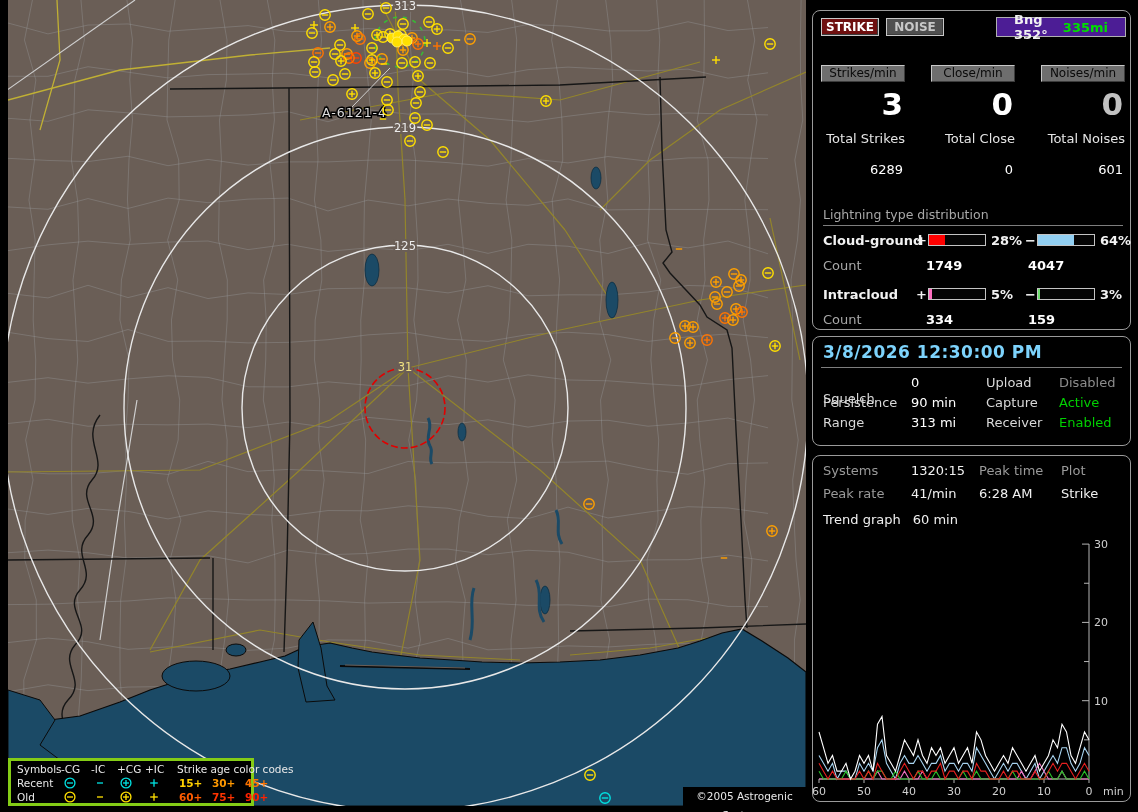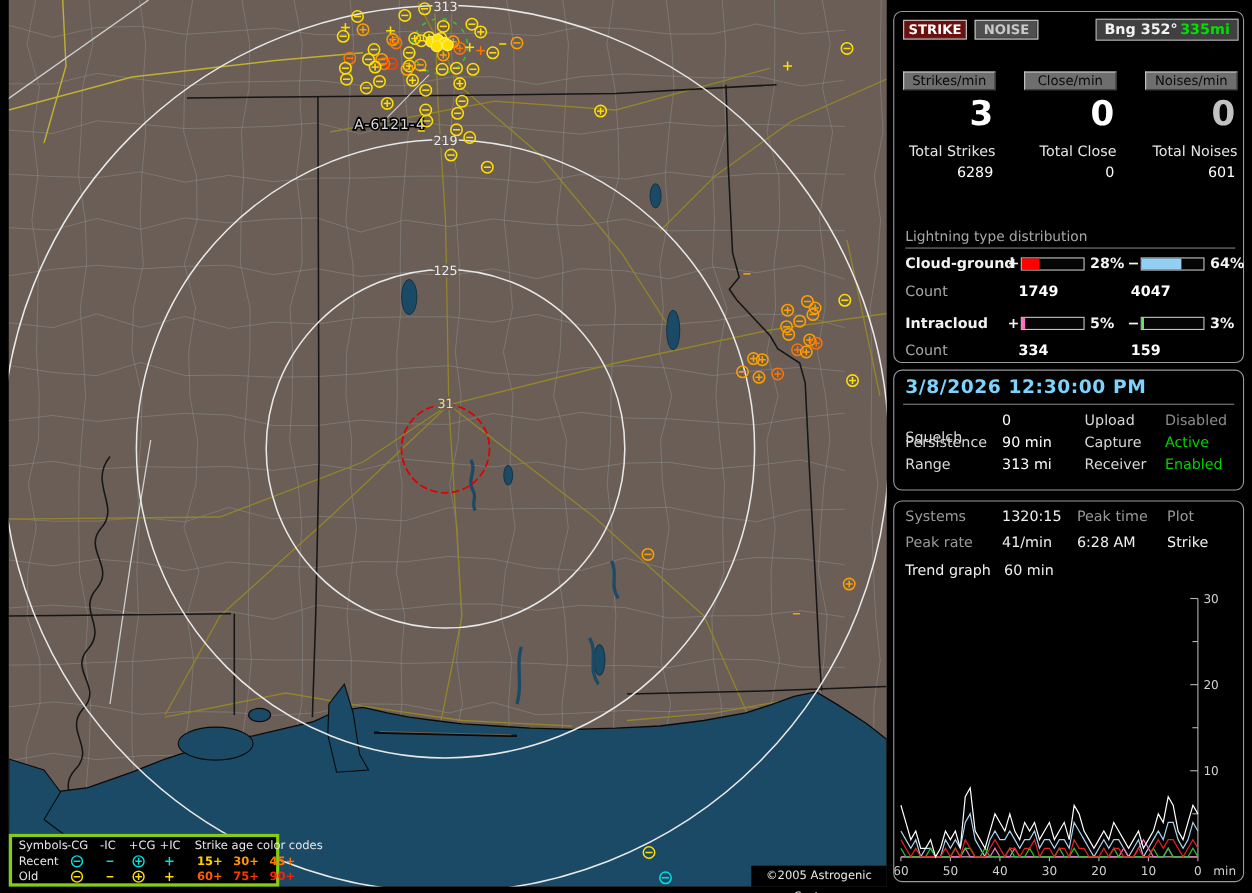--- a/index.html
+++ b/index.html
@@ -23,33 +23,33 @@
   .panel { position:absolute; left:812px; width:319px; background:#000;
            border:1px solid #9a9a9a; border-radius:8px; }
   #panel-top    { top:10px;  height:320px; }
   #panel-status { top:336px; height:110px; }
   #panel-trend  { top:455px; height:347px; }
 
   .btn { position:absolute; font-size:12px; font-weight:bold; text-align:center;
          border:1px solid #c8c8c8; box-shadow:inset -1px -1px 0 #3a3a3a; cursor:pointer; }
   #strike-btn { left:8px;  top:7px; width:58px; height:18px; background:#6e0f0f; color:#fff; line-height:16px; }
   #noise-btn  { left:73px; top:7px; width:58px; height:18px; background:#4f4f4f; color:#c8c8c8; line-height:16px; }
-  #bng-box { position:absolute; left:183px; top:6px; width:130px; height:20px; background:#404040;
+  #bng-box { position:absolute; left:183px; top:6px; width:130px; height:20px; background:#4c1d95;
              border:1px solid #b0b0b0; display:flex; justify-content:space-between; align-items:center;
-             padding:0 7px; font-size:13px; font-weight:bold; }
+             padding:0 17px; font-size:13px; font-weight:bold; }
   #bng-box .bng-l { color:#f2f2f2; }
   #bng-box .bng-r { color:#00e000; }
 
   .rate-col { position:absolute; top:54px; width:84px; }
   .rate-btn { display:block; width:100%; height:17px; background:#6e6e6e; color:#0a0a0a;
               font-size:12px; text-align:center; line-height:15px;
               border:1px solid; border-color:#c8c8c8 #3c3c3c #3c3c3c #c8c8c8; cursor:pointer; }
   .rate-val { margin-top:4px; font-size:31px; font-weight:bold; text-align:right; padding-right:2px; }
   .rate-tlbl{ margin-top:9px;  font-size:13px; color:#e4e4e4; text-align:right; }
-  .rate-tot { margin-top:4px; font-size:13px; color:#fff; text-align:right; padding-right:2px; }
+  .rate-tot { margin-top:16px; font-size:13px; color:#fff; text-align:right; padding-right:2px; }
 
   #dist-title { position:absolute; left:10px; top:196px; width:300px; font-size:12.5px; color:#a8a8a8;
                 border-bottom:1px solid #7e7e7e; padding-bottom:3px; }
   .dist-row, .count-row { position:absolute; left:0; width:319px; height:14px; font-size:13px; }
   .d-lbl  { position:absolute; left:10px;  font-weight:bold; color:#f2f2f2; }
   .d-sign { position:absolute; font-weight:bold; color:#f2f2f2; }
   .d-bar  { position:absolute; top:1px; width:58px; height:12px; border:1px solid #c4c4c4; background:#050505; }
   .d-fill { height:100%; }
   .d-pct  { position:absolute; font-weight:bold; color:#f2f2f2; }
   .c-lbl  { position:absolute; left:10px; color:#a8a8a8; }

